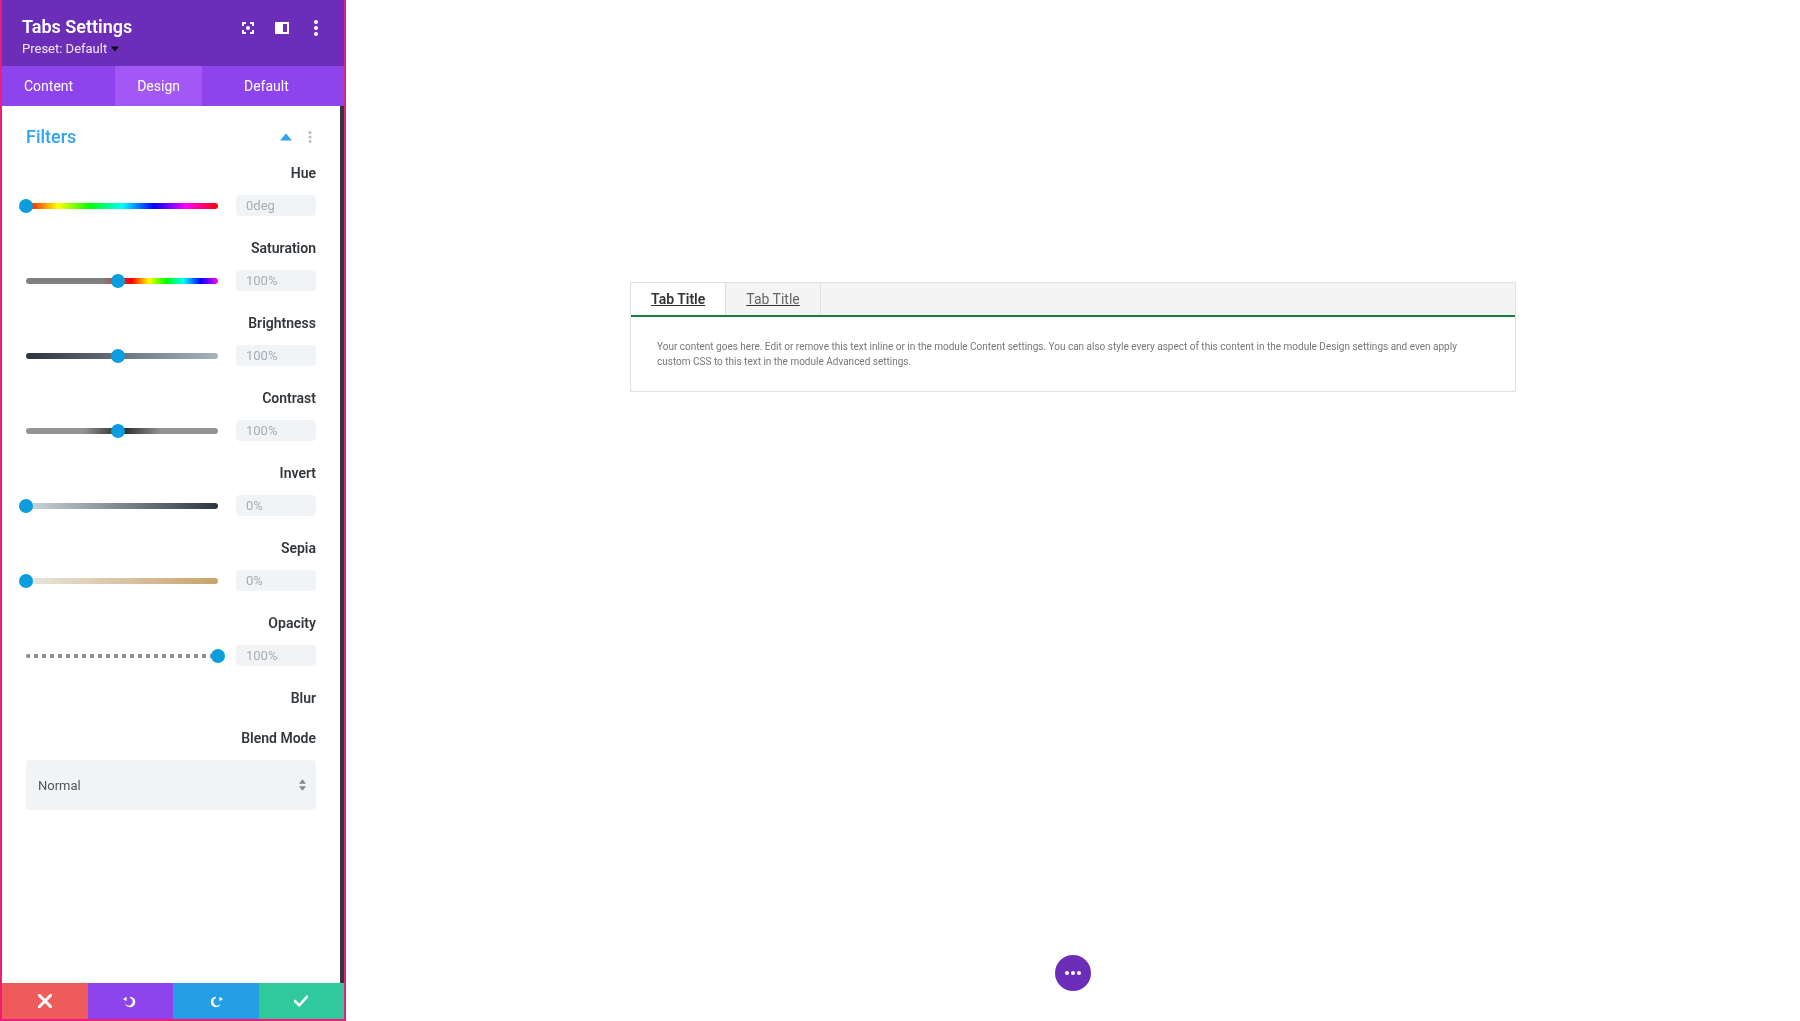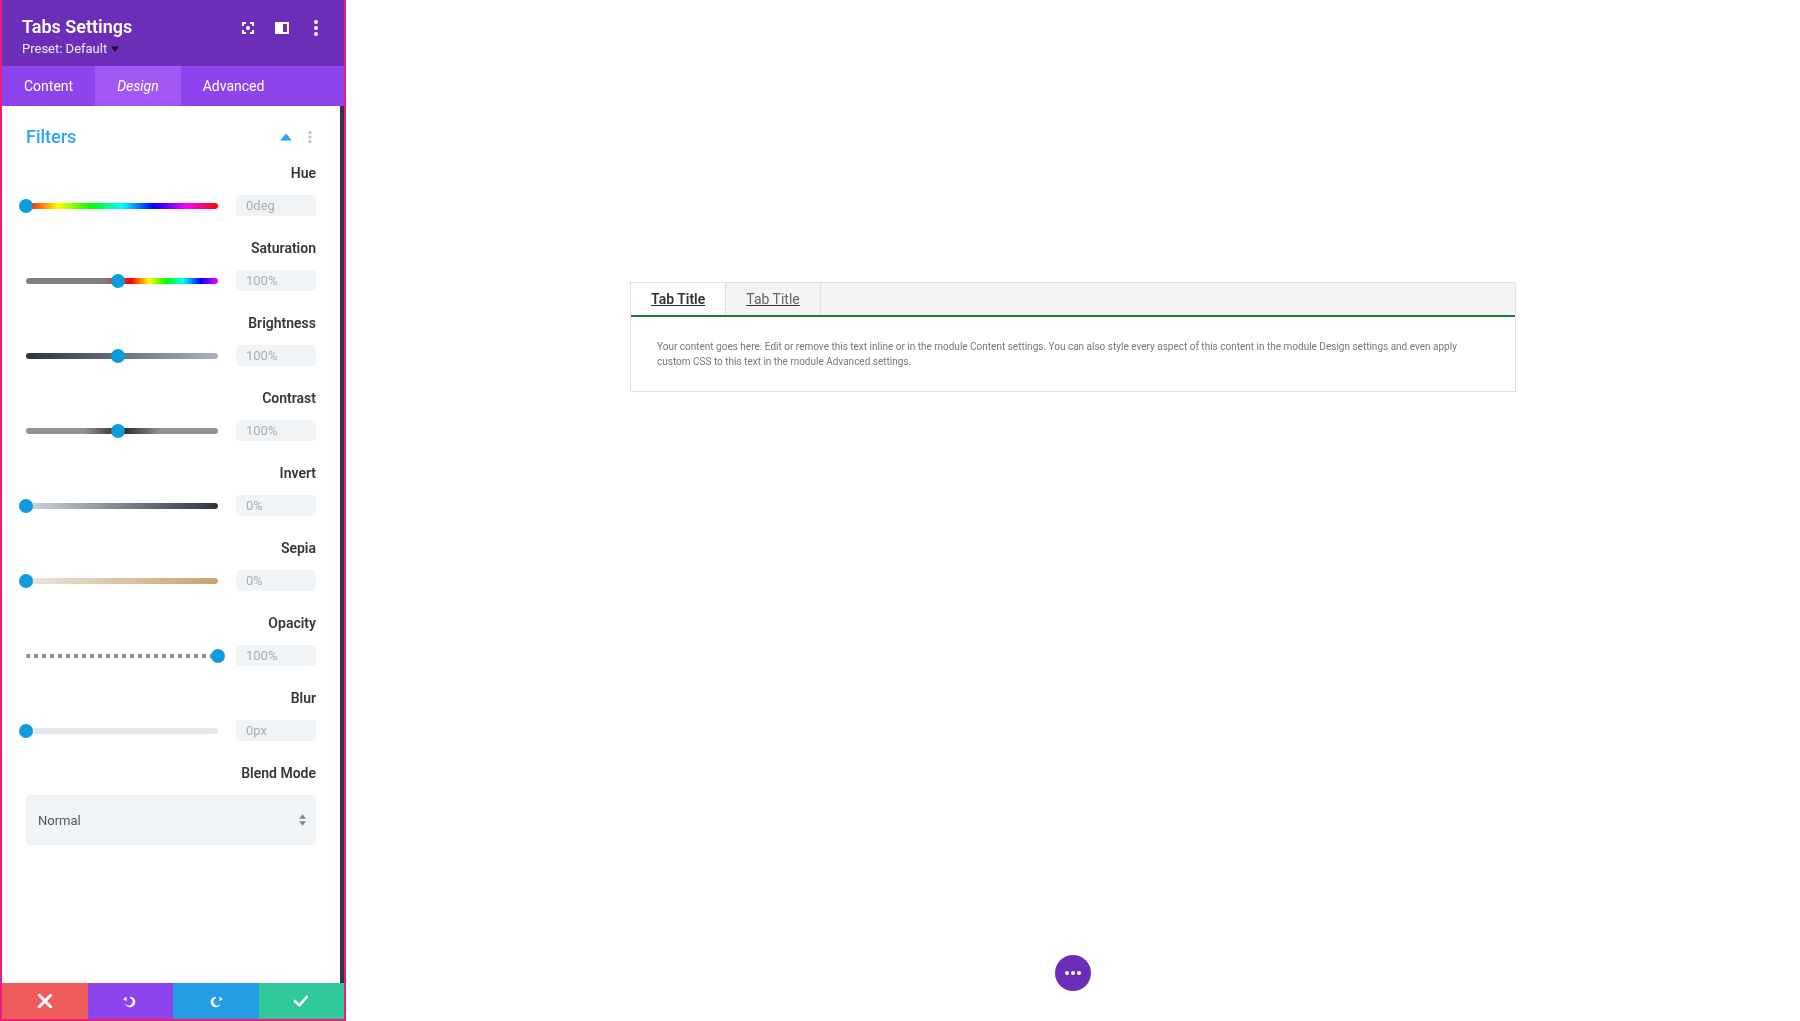--- a/index.html
+++ b/index.html
@@ -24,29 +24,29 @@
     justify-content: space-between;
     gap: 15px;
   }
   .sb-title-wrap { display:flex; flex-direction:column; }
   .sb-title { font-size: 18px; font-weight: 600; }
   .sb-preset { font-size: 13px; opacity: .9; display:flex; align-items:center; gap:4px; margin-top:4px; cursor:pointer;}
   .sb-preset svg { width:8px; height:8px; }
   .sb-header-icons { display:flex; gap:18px; align-items:center; margin-top:4px;}
   .hicon { width:16px; height:16px; fill:#fff; cursor:pointer; }
 
-  .sb-tabs { display:flex; background:#8e44ec; }
+  .sb-tabs { display:flex; background:#8e44ec;gap:20px; }
   .sb-tab {
     flex:0 0 auto;
     padding: 12px 22px;
     font-size:14px;
     color:#fff;
     cursor:pointer;
   }
-  .sb-tab.active { background:#a258f5;font-style:italic; }
+  .sb-tab.active { background:#a258f5; }
 
   .sb-body {
     flex:1;
     overflow-y:auto;
     background:#fff;
     padding: 20px 24px 10px 24px;
     border-right: 4px solid #32373c;
   }
   .sec-head { display:flex; justify-content:space-between; align-items:center; margin-bottom:18px;}
   .sec-title { color:#2ea3f2; font-size:18px; font-weight:500;}
@@ -155,21 +155,21 @@
             <circle cx="2" cy="2" r="2"></circle>
             <circle cx="2" cy="8" r="2"></circle>
             <circle cx="2" cy="14" r="2"></circle>
           </svg>
       </div>
     </div>
 
     <div class="sb-tabs">
       <div class="sb-tab">Content</div>
       <div class="sb-tab active">Design</div>
-      <div class="sb-tab">Advanced</div>
+      <div class="sb-tab">Default</div>
     </div>
 
     <div class="sb-body">
 
       <div class="sec-head">
         <div class="sec-title">Filters</div>
         <div class="sec-actions">
           <svg viewBox="0 0 10 6">
               <path d="M0 6l5-6 5 6z"></path>
             </svg>
@@ -253,27 +253,20 @@
           <div class="slider-wrap">
             <div class="track track-op"></div>
             <div class="thumb" style="left:100%"></div>
           </div>
           <div class="val-box">100%</div>
         </div>
       </div>
 
       <div class="ctrl">
         <span class="ctrl-label">Blur</span>
-        <div class="ctrl-row">
-          <div class="slider-wrap">
-            <div class="track track-blr"></div>
-            <div class="thumb" style="left:0%"></div>
-          </div>
-          <div class="val-box">0px</div>
-        </div>
       </div>
 
       <div class="ctrl" style="margin-bottom:8px;">
         <span class="ctrl-label">Blend Mode</span>
         <div class="select-wrap">
           <span>Normal</span>
           <span class="select-caret">
             <svg viewBox="0 0 8 5">
                 <path d="M0 5l4-5 4 5z"></path>
               </svg>

